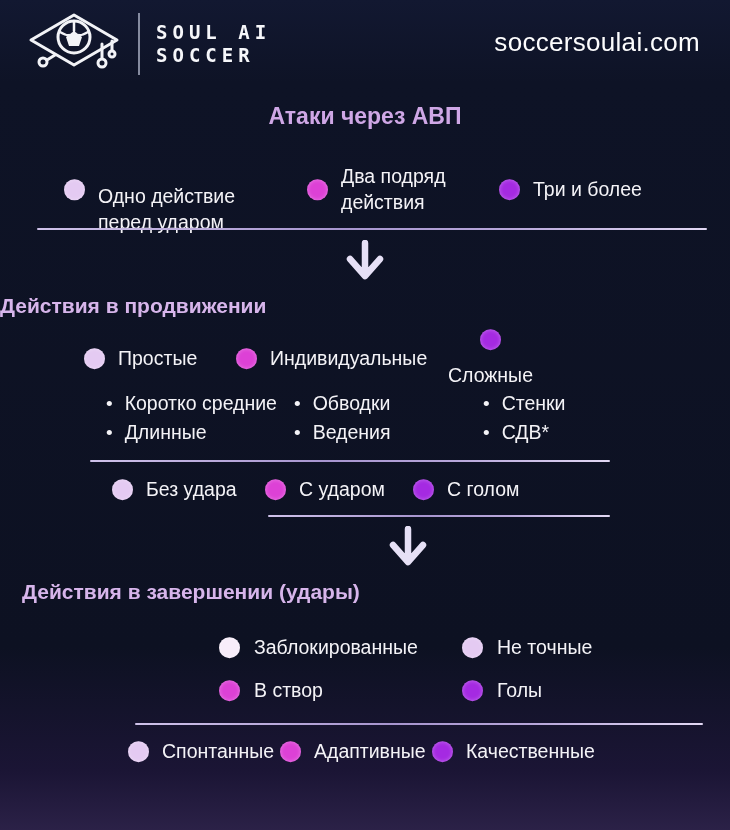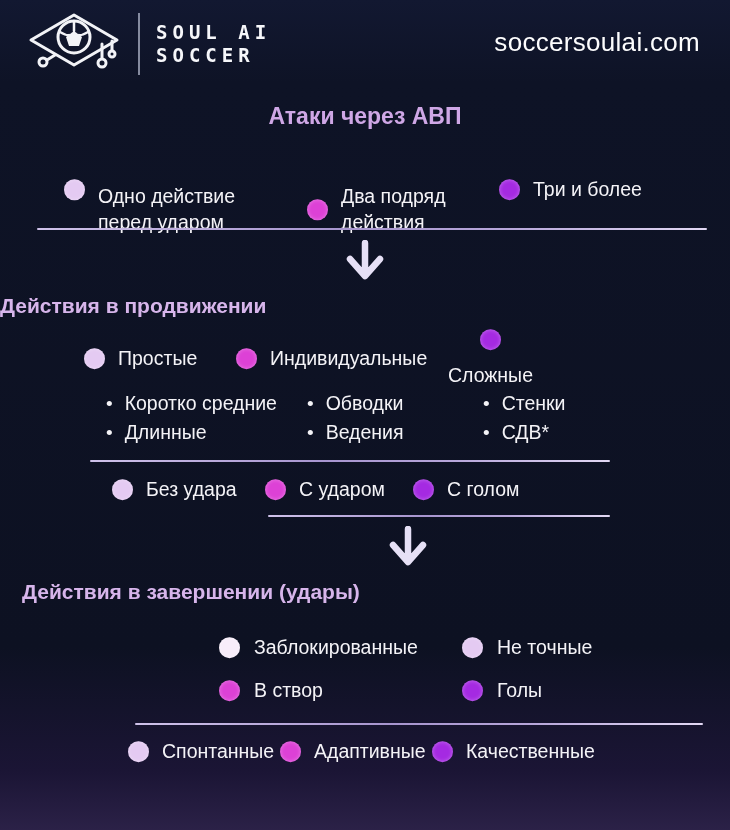--- a/index.html
+++ b/index.html
@@ -64,21 +64,21 @@
     </div>
   </div>
   <div class="website">soccersoulai.com</div>
 
   <div class="title">Атаки через АВП</div>
 
   <div class="li" style="left:64px;top:190px;">
     <span class="dot" style="background: rgb(228, 202, 242);"></span>
     <span class="lbl w155">Одно действие перед ударом</span>
   </div>
-  <div class="li" style="left:307px;top:190px;margin-top:20px;">
+  <div class="li" style="left:307px;top:190px;">
     <span class="dot" style="background: rgb(221, 65, 214);"></span>
     <span class="lbl w112">Два подряд действия</span>
   </div>
   <div class="li" style="left:499px;top:190px;">
     <span class="dot" style="background: rgb(165, 42, 226);"></span>
     <span class="lbl">Три и более</span>
   </div>
 
   <div class="hline" style="left:37px;top:228px;width:670px;"></div>
 
@@ -98,21 +98,21 @@
   </div>
   <div class="li" style="left:448px;top:359px;flex-direction:column;">
     <span class="dot" style="background: rgb(165, 42, 226);"></span>
     <span class="lbl">Сложные</span>
   </div>
 
   <div class="subcol" style="left:106px;top:389px;">
     <div class="subline">Коротко средние</div>
     <div class="subline">Длинные</div>
   </div>
-  <div class="subcol" style="left:307px;top:389px;">
+  <div class="subcol" style="left:294px;top:389px;">
     <div class="subline">Обводки</div>
     <div class="subline">Ведения</div>
   </div>
   <div class="subcol" style="left:483px;top:389px;">
     <div class="subline">Стенки</div>
     <div class="subline">СДВ*</div>
   </div>
 
   <div class="hline" style="left:90px;top:460px;width:520px;"></div>
 

